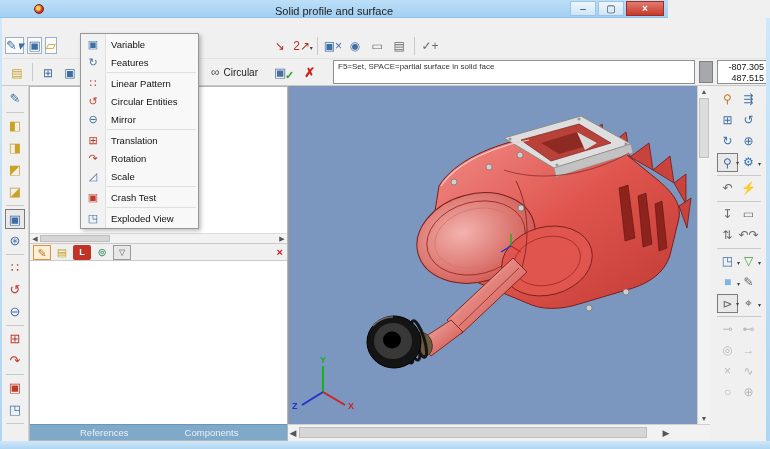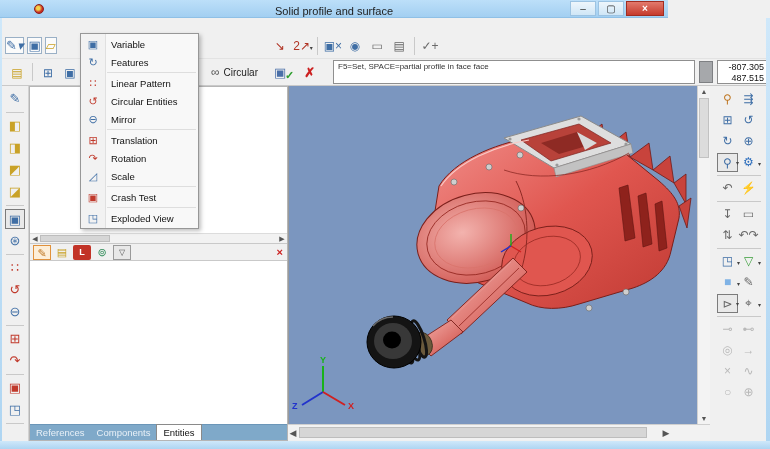--- a/index.html
+++ b/index.html
@@ -66,21 +66,21 @@
   #minibar { position:absolute; left:0; top:156px; width:257px; height:18px; background:#f0f0f0;
     border-top:1px solid #c9c9c9; border-bottom:1px solid #c9c9c9; display:flex; align-items:center; padding-left:2px; }
   #minibar .icn { width:16px; height:15px; line-height:14px; font-size:11px; margin:0 1px; }
   #minibar .icn.obox { border:1px solid #e0913c; background:#fdeed8; }
   #minibar .lchip { background:#c23327; color:#fff; font-size:9px; font-weight:bold; border-radius:2px; }
   #minibar .fbox { border:1px solid #9a9a9a; background:#e8e8e8; color:#555; font-size:8px; }
   #panel-close { margin-left:auto; margin-right:4px; color:#cc2020; font-weight:bold; font-size:11px; }
   #entities-list { position:absolute; left:0; top:175px; width:257px; height:162px; background:#fff; }
   #tabs { position:absolute; left:0; top:337px; width:257px; height:16px; background:#7fa9c9;
     display:flex; align-items:flex-end; font-size:9.5px; border-top:1px solid #6b96b8; }
-  .tab { padding:2px 6px 2px 6px; color:#e8f0f7; }
+  .tab { padding:2px 6px 2px 6px; color:#e8f0f7;margin-left:44px; }
   .tab.active { background:#fff; color:#111; border:1px solid #8a8a8a; border-bottom:none; }
   
   #viewport { position:absolute; left:288px; top:86px; width:409px; height:338px; background:#7b96bf;
     border-left:1px solid #9a9a9a; overflow:hidden; }
   #vscroll { position:absolute; left:697px; top:86px; width:13px; height:338px; background:#f3f3f3;
     border-left:1px solid #d0d0d0; font-size:7px; color:#555; text-align:center; }
   #vscroll .vthumb { position:absolute; left:1px; top:12px; width:10px; height:60px; background:#dcdcdc; border:1px solid #c2c2c2; }
   #vp-hscroll { left:288px; top:424px; width:422px; height:16px; border-top:1px solid #cfcfcf; }
   #vp-hscroll .thumb { width:348px; margin-left:1px; }
   #vp-hscroll .arrow { font-size:9px; }
@@ -140,21 +140,21 @@
     <div class="tbflex">
       <span id="tb2-left"><span class="icn" style="color: rgb(201, 162, 39);">▤</span><span class="isep"></span><span class="icn" style="color: rgb(63, 110, 165);">⊞</span><span class="icn" style="color: rgb(63, 110, 165);">▣</span></span>
       <button id="preview-btn">
         <span class="g">∞</span>
         <span>Circular</span>
       </button>
       <button id="ok-btn"><span>▣</span><b>✓</b></button>
       <button id="cancel-btn">✗</button>
     </div>
     <div id="prompt">
-      <div class="ph">F5=Set, SPACE=partial profile in face face</div>
+      <div class="ph">F5=Set, SPACE=partial surface in solid face</div>
     </div>
     <span id="pause-btn"></span>
     <div id="coords">
       <div>-807.305</div>
       <div>487.515</div>
     </div>
   </div>
 
   <div id="left-strip">
       <span class="icn" style="color: rgb(63, 110, 165);">✎</span>

